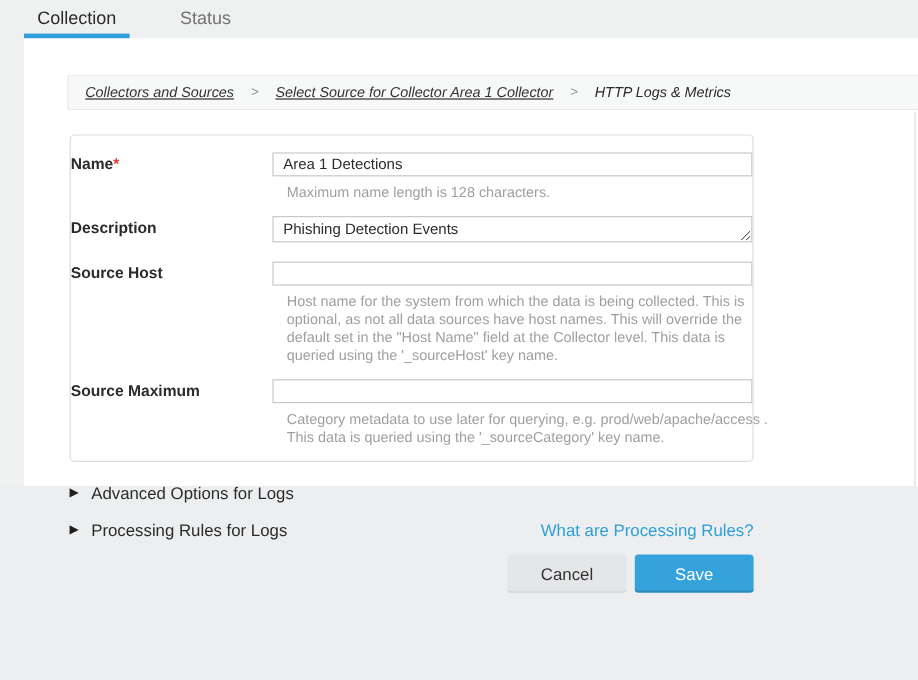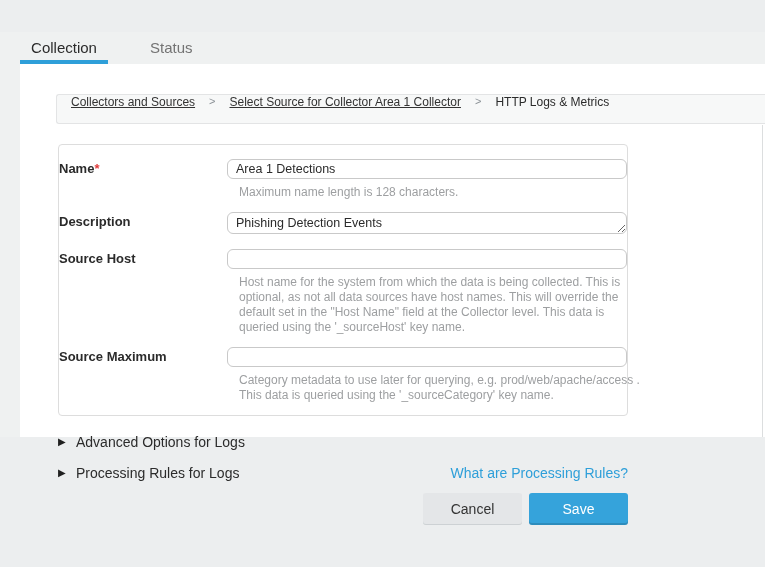--- a/index.html
+++ b/index.html
@@ -3,21 +3,21 @@
 <meta charset="utf-8">
 <style>
   * { margin:0; padding:0; box-sizing:border-box; }
   html,body { width:765px; height:567px; }
   body {
     font-family:"Liberation Sans", sans-serif;
     background:#eceeef;
     color:#2b2b2b;
     overflow:hidden;
   }
-  .app { position:relative; width:765px; height:405px; background:#eff1f1;margin-top:32px; }
+  .app { position:relative; width:765px; height:405px; background:#eff1f1; }
 
   
   .tabbar {
     position:absolute; left:0; top:0; right:0; height:32px;
     display:flex; align-items:flex-start; padding-left:20px;
   }
   .tab {
     position:relative; height:32px; padding-top:7px;
     text-align:center; font-size:15px; cursor:pointer;
   }
@@ -37,23 +37,24 @@
     position:absolute; right:2px; top:61px; bottom:0; width:1px;
     background:#dcdedf;
   }
 
   
   .breadcrumb {
     position:absolute; left:36px; right:0; top:30px; height:30px;
     background:#f7f8f8;
     border:1px solid #e3e4e5; border-right:none;
     border-radius:3px 0 0 3px;
-    display:flex; align-items:flex-start;
+    display:flex; align-items:center;
     padding:0 14px; font-size:12px; color:#333;
     white-space:nowrap;
+    font-style:italic;
   }
   .crumb-link { text-decoration:underline; color:#333; cursor:pointer; }
   .crumb-sep { color:#8b9196; font-size:11px; margin:0 14px; }
   .crumb-current { color:#2b2b2b; }
 
   
   .main { position:absolute; left:38px; top:80px; width:570px; }
 
   .form-card {
     width:570px;
@@ -63,21 +64,21 @@
   }
   .frow { display:flex; align-items:flex-start; }
   .flabel {
     width:168px; flex:none; text-align:left; padding-right:12px;
     font-size:13px; font-weight:bold; color:#2b2b2b; line-height:20px;
   }
   .req { color:#e03b3b; font-weight:bold; }
   .fcontrol { width:400px; }
   .tinput {
     width:400px; height:20px;
-    border:1px solid #c9c9c9; border-radius:6px;
+    border:1px solid #c9c9c9; border-radius:0;
     font-family:"Liberation Sans", sans-serif;
     font-size:12.5px; color:#2b2b2b; padding:1px 8px;
     background:#fff; outline:none;
   }
   textarea.tinput {
     height:22px; resize:both; overflow:hidden; line-height:17px; padding-top:2px;
   }
   .helper {
     width:404px; margin-left:180px;
     font-size:12px; color:#9d9fa1; line-height:15px;

